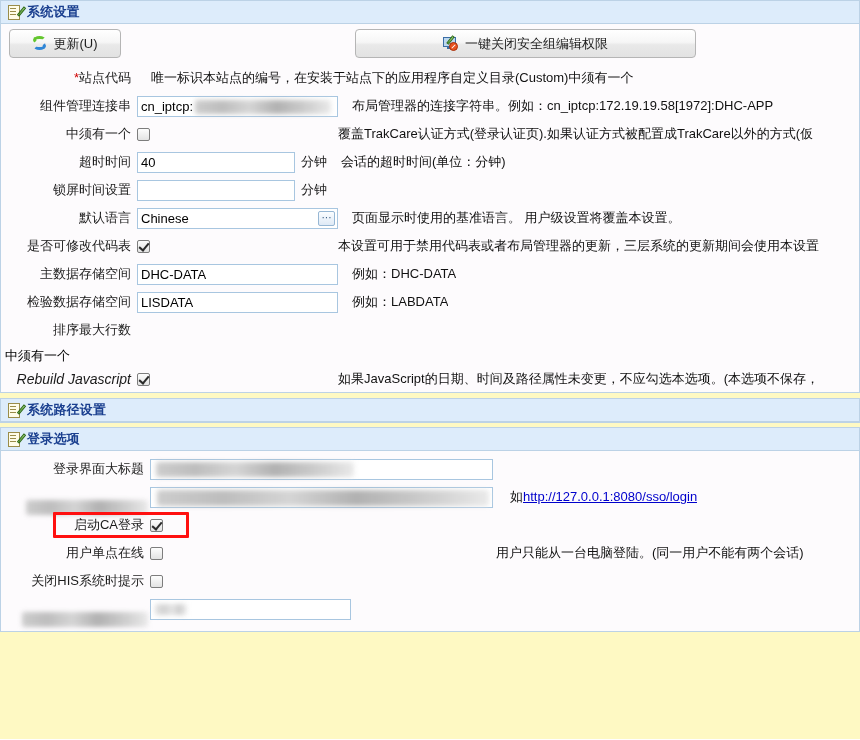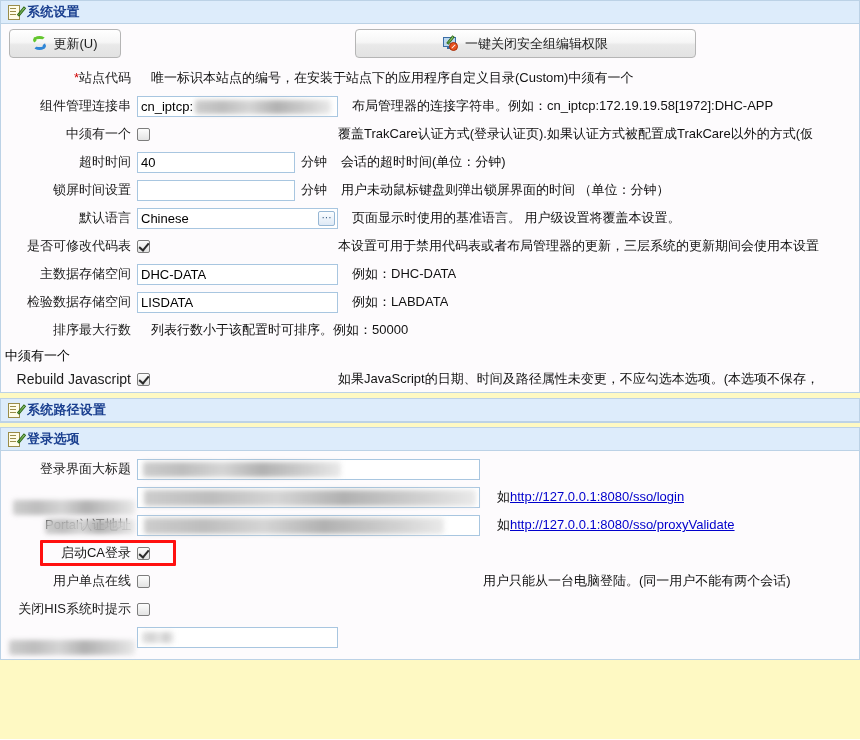--- a/index.html
+++ b/index.html
@@ -274,21 +274,20 @@
         <div class="lbl">超时时间</div>
         <div class="fld narrow">40</div>
         <span class="unit">分钟</span>
         <div class="hint">会话的超时时间(单位：分钟)</div>
       </div>
 
       <div class="row">
         <div class="lbl">锁屏时间设置</div>
         <div class="fld narrow"></div>
         <span class="unit">分钟</span>
-        <div class="hint">用户未动鼠标键盘则弹出锁屏界面的时间 （单位：分钟）</div>
       </div>
 
       <div class="row">
         <div class="lbl">默认语言</div>
         <div class="fld">
           <span>Chinese</span>
           <span class="picker">···</span>
         </div>
         <div class="hint">页面显示时使用的基准语言。 用户级设置将覆盖本设置。</div>
       </div>
@@ -306,27 +305,26 @@
       </div>
 
       <div class="row">
         <div class="lbl">检验数据存储空间</div>
         <div class="fld">LISDATA</div>
         <div class="hint">例如：LABDATA</div>
       </div>
 
       <div class="row">
         <div class="lbl">排序最大行数</div>
-        <div class="hint">列表行数小于该配置时可排序。例如：50000</div>
       </div>
 
       <div class="other-opts">中须有一个</div>
 
       <div class="row" style="height:26px;">
-        <div class="lbl" style="font-size:14px;">Rebuild Javascript</div>
+        <div class="lbl" style="font-size:14px;font-style:italic;">Rebuild Javascript</div>
         <span class="cb checked"></span>
         <div class="hint" style="margin-left:188px;">如果JavaScript的日期、时间及路径属性未变更，不应勾选本选项。(本选项不保存，</div>
       </div>
     </div>
   </div>
 
   <div class="panel" style="font-family:Liberation Mono, monospace;">
     <div class="panel-header">
       <span class="note-icon">
         <span class="sheet"></span>
@@ -343,21 +341,21 @@
     <div class="panel-header">
       <span class="note-icon">
         <span class="sheet"></span>
           <span class="line l1"></span>
           <span class="line l2"></span>
           <span class="line l3"></span>
           <span class="pencil"></span>
       </span>
       <span class="title">登录选项</span>
     </div>
-    <div class="panel-body" style="position:relative; padding-top:4px; padding-bottom:8px;">
+    <div class="panel-body" style="position:relative; padding-top:4px; padding-bottom:8px;padding-left:13px;">
 
       <div class="row">
         <div class="lbl" style="position:relative;">登录界面大标题</div>
         <div class="fld wide">
           <span class="blurbar" style="left:5px; top:2px; width:198px; height:15px;"></span>
         </div>
         <div class="hint"></div>
       </div>
 
       <div class="row">
@@ -365,32 +363,20 @@
           <span class="blurbar" style="left:12px; top:3px; width:122px; height:15px;"></span>
         </div>
         <div class="fld wide">
           <span class="blurbar" style="left:6px; top:2px; width:332px; height:16px;"></span>
         </div>
         <div class="hint link-row" style="margin-left:17px;">
           <span>如</span><span class="link">http://127.0.0.1:8080/sso/login</span>
         </div>
       </div>
 
-      <div class="row">
-        <div class="lbl" style="position:relative; color:#222;">
-          <span>Portal认证地址</span>
-          <span class="blurbar" style="left:44px; top:3px; width:90px; height:15px;"></span>
-        </div>
-        <div class="fld wide">
-          <span class="blurbar" style="left:6px; top:2px; width:300px; height:16px;"></span>
-        </div>
-        <div class="hint link-row" style="margin-left:17px;">
-          <span>如</span><span class="link">http://127.0.0.1:8080/sso/proxyValidate</span>
-        </div>
-      </div>
 
       <div class="row" style="position:relative;">
         <div class="lbl">启动CA登录</div>
         <span class="cb checked"></span>
         <div class="highlight" style="left:39px; top:1px; width:136px; height:26px;"></div>
       </div>
 
       <div class="row">
         <div class="lbl">用户单点在线</div>
         <span class="cb"></span>

